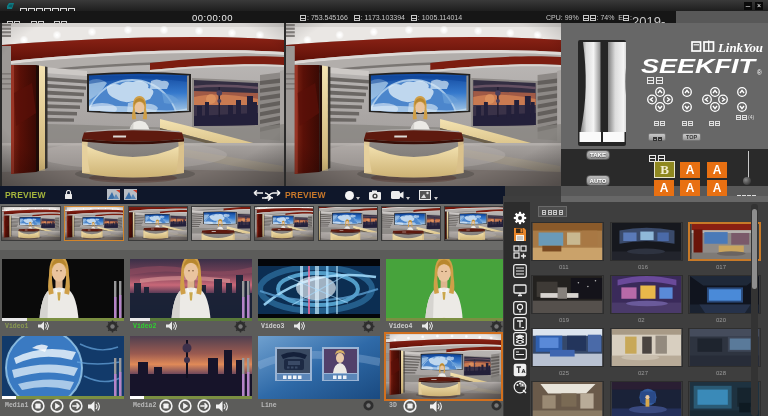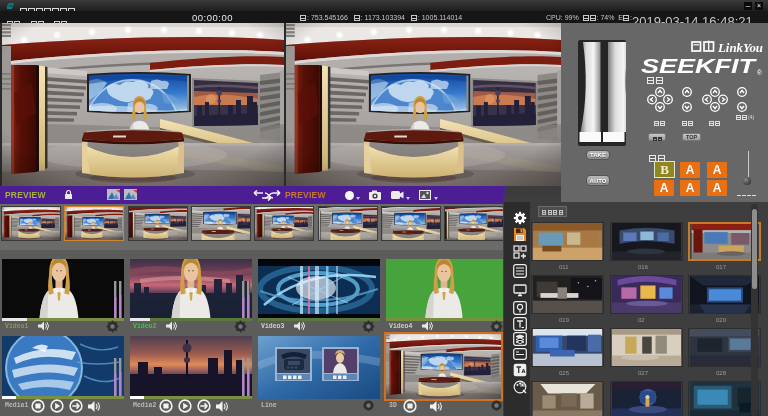--- a/index.html
+++ b/index.html
@@ -235,39 +235,39 @@
 <div class="ab" style="left:0;top:0;width:768px;height:11px;background:linear-gradient(#3a3a3a,#1e1e1e)">
  <svg class="ab" style="left:6px;top:2px" width="9" height="8" viewBox="0 0 9 8">
         <path d="M1,4 L3,1 H8 L6,7 H1 Z" fill="#0e7d86"></path>
         <path d="M2.2,4.6 L4,2.4 H6.8 L5.6,5.6 Z" fill="#0a5a62"></path>
       </svg>
  <span class="ab" style="left:20px;top:2px;color:#ddd"><i class="k k6" style="width:7px;height:7px"></i><i class="k k6" style="width:7px;height:7px"></i><i class="k k6" style="width:7px;height:7px"></i><i class="k k6" style="width:7px;height:7px"></i><i class="k k6" style="width:7px;height:7px"></i><i class="k k6" style="width:7px;height:7px"></i><i class="k k6" style="width:7px;height:7px"></i></span>
  <div class="ab" style="left:744px;top:1.5px;width:8px;height:8px;background:#0a0a0a;color:#fff;font-size:8px;line-height:8px;text-align:center">–</div>
  <div class="ab" style="left:755px;top:1.5px;width:8px;height:8px;background:#0a0a0a;color:#fff;font-size:7px;line-height:8px;text-align:center">×</div>
 </div>
 
-<div class="ab" style="left:0;top:11px;width:768px;height:12px;background:#161616">
+<div class="ab" style="left:0;top:11px;width:676px;height:12px;background:#161616">
  <span class="ab" style="left:7px;top:3px"><span style="color:#cfcfcf"><i class="k k6"></i><i class="k k6"></i></span></span>
  <span class="ab" style="left:31px;top:3px"><span style="color:#cfcfcf"><i class="k k6"></i><i class="k k6"></i></span></span>
  <span class="ab" style="left:54px;top:3px"><span style="color:#cfcfcf"><i class="k k6"></i><i class="k k6"></i></span></span>
  <span class="ab" style="left:192px;top:1px;color:#e8e8e8;font-size:9.5px;letter-spacing:.5px;font-family:'Liberation Sans'">00:00:00</span>
  <span class="ab" style="left:300px;top:3px;color:#c8c8c8;font-size:7px"><i class="k k6" style="width:6px;height:6px"></i>: 753.545166&nbsp;&nbsp;&nbsp;<i class="k k6" style="width:6px;height:6px"></i>: 1173.103394&nbsp;&nbsp;&nbsp;<i class="k k6" style="width:6px;height:6px"></i>: 1005.114014</span>
  <span class="ab" style="left:546px;top:3px;color:#c8c8c8;font-size:7px">CPU: 99%&nbsp;&nbsp;<i class="k k6" style="width:6px;height:6px"></i><i class="k k6" style="width:6px;height:6px"></i>: 74%&nbsp;&nbsp;E<i class="k k6" style="width:6px;height:6px"></i>:</span>
  <span class="ab" style="left:632px;top:2.5px;color:#c8c8c8;font-size:13px">2019-03-14 16:48:21</span>
 </div>
 
 <div class="ab" style="left:0;top:23px;width:768px;height:163px;background:#2a2a2a"></div>
 <svg class="ab" style="left:2px;top:23px" width="282" height="163" viewBox="0 0 282 163" preserveAspectRatio="none">
       <use href="#stu" width="282" height="163"></use>
     </svg>
 <svg class="ab" style="left:286px;top:23px" width="275" height="163" viewBox="0 0 282 163" preserveAspectRatio="none">
       <use href="#stu" width="282" height="163"></use>
     </svg>
 
-<div class="ab" style="left:561px;top:23px;width:207px;height:179px;background:#676767">
+<div class="ab" style="left:561px;top:23px;width:207px;height:126px;background:#676767">
 
  <div class="ab" style="left:17px;top:17px;width:48px;height:106px;background:#252525;border-radius:2px"></div>
  <svg class="ab" style="left:17px;top:17px" width="48" height="103" viewBox="0 0 48 103">
   <defs>
    <linearGradient id="met" x1="0" y1="0" x2="1" y2="0">
     <stop offset="0" stop-color="#7e7e7e"></stop>
             <stop offset=".3" stop-color="#dcdcdc"></stop>
             <stop offset=".65" stop-color="#f4f4f4"></stop>
             <stop offset="1" stop-color="#909090"></stop>
    </linearGradient>
@@ -333,21 +333,21 @@
       <div class="ab" style="left:146px;top:139px;width:20px;height:16px;background:#e87012;color:#fff;font-weight:bold;font-size:12px;text-align:center;line-height:16px">A</div>
       <div class="ab" style="left:93px;top:157px;width:20px;height:16px;background:#e87012;color:#fff;font-weight:bold;font-size:12px;text-align:center;line-height:16px">A</div>
       <div class="ab" style="left:119px;top:157px;width:20px;height:16px;background:#e87012;color:#fff;font-weight:bold;font-size:12px;text-align:center;line-height:16px">A</div>
       <div class="ab" style="left:146px;top:157px;width:20px;height:16px;background:#e87012;color:#fff;font-weight:bold;font-size:12px;text-align:center;line-height:16px">A</div>
 
  <div class="ab" style="left:186.5px;top:128px;width:1.6px;height:32px;background:#c9c9c9"></div>
  <div class="ab" style="left:182px;top:154px;width:8px;height:8px;border-radius:50%;background:radial-gradient(circle at 35% 35%,#888,#1e1e1e)"></div>
  <span class="ab" style="left:176px;top:164px;color:#ddd"><i class="k k5" style="width:4px;height:4px"></i><i class="k k5" style="width:4px;height:4px"></i><i class="k k5" style="width:4px;height:4px"></i><i class="k k5" style="width:4px;height:4px;margin-right:0"></i></span>
 </div>
 
-<div class="ab" style="left:0;top:186px;width:505px;height:18px;background:#4c1d95">
+<div class="ab" style="left:0;top:186px;width:505px;height:18px;background:#0f172a">
  <span class="ab" style="left:5px;top:4px;color:#a4b43c;font-size:8.5px;font-weight:bold;letter-spacing:.2px">PREVIEW</span>
  <svg class="ab" style="left:64px;top:4px" width="9" height="10" viewBox="0 0 9 10">
         <rect x="1" y="4" width="7" height="5" rx="0.5" fill="#e8e8e8"></rect>
         <path d="M2.5,4 V2.5 a2,2 0 0 1 4,0 V4" fill="none" stroke="#e8e8e8" stroke-width="1.2"></path>
       </svg>
  <svg class="ab" style="left:107px;top:3px" width="14" height="12" viewBox="0 0 14 12">
         <rect width="13" height="11" fill="#b8bdc4"></rect>
         <path d="M1,10 L5,3 L8,10 Z" fill="#3a6ea8"></path>
         <path d="M6,10 L9,5 L12,10 Z" fill="#5a88b8"></path>
         <path d="M9,1 h4 v3 Z" fill="#c83c28"></path>

